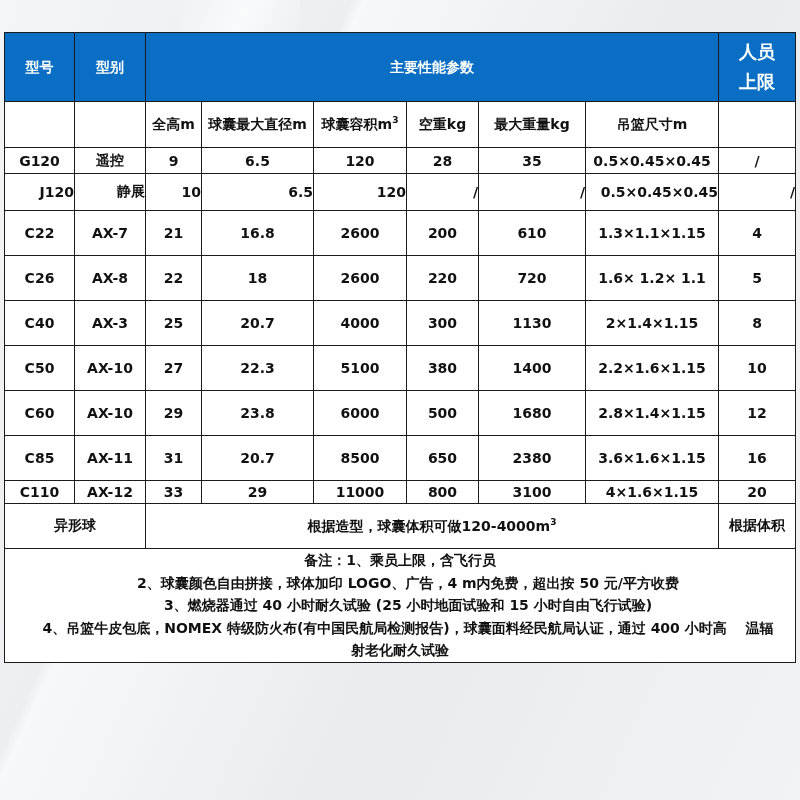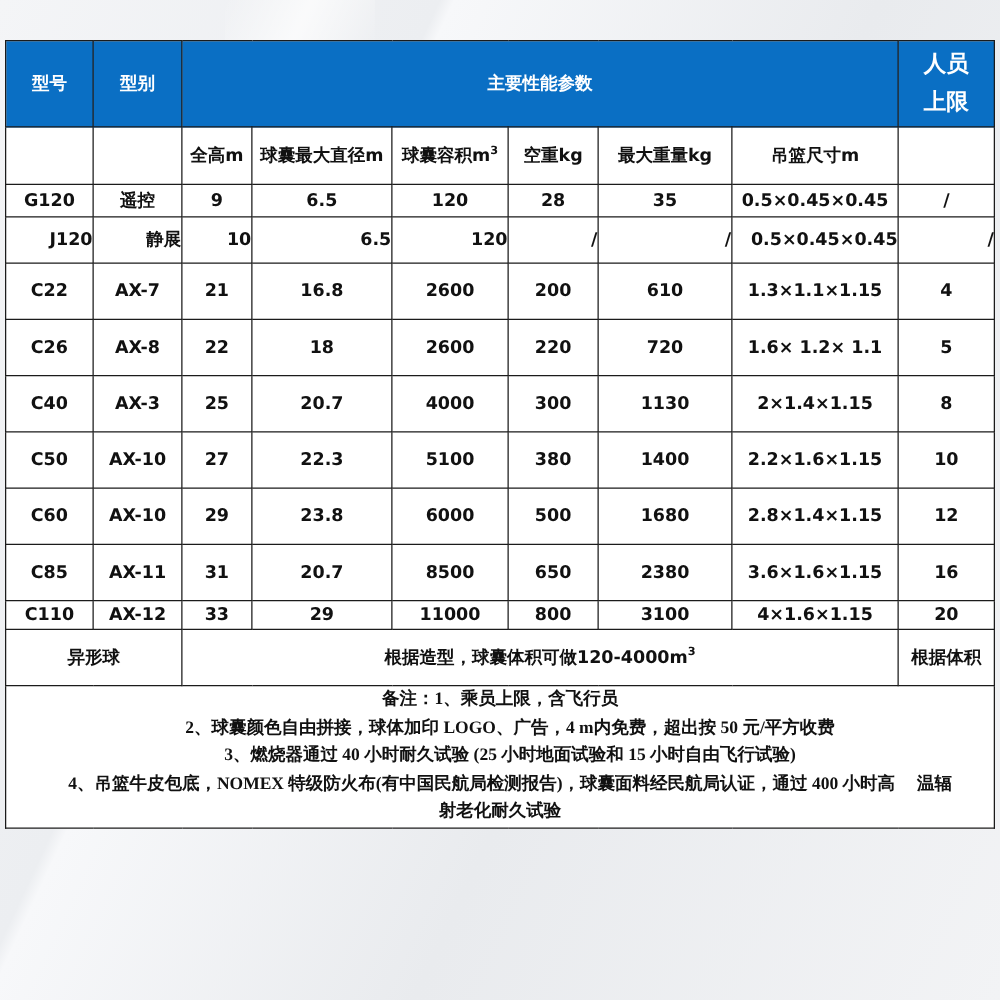--- a/index.html
+++ b/index.html
@@ -36,21 +36,21 @@
   .row td { height: 44px; }
   .row.short td { height: 25px; }
   .row.mid td { height: 36px; text-align: right; }
   .row.last td { height: 22px; margin-left: 48px; }
   .irregular td { height: 44px; font-weight: 500; margin-left: 17px; }
   .notes td {
     text-align: left; vertical-align: top;
     font-size: 13px; font-weight: 500; line-height: 22.5px;
     padding: 4px 2px 8px 2px;
   }
-  .note-line { display: block; font-family: Liberation Serif, serif; }
+  .note-line { display: block; }
   .indent { padding-left: 16px; }
   sup { font-size: 9px; }
 </style>
 </head>
 <body>
 
 <div class="bg-stripe"></div>
 
 <div class="sheet">
 <table class="spec">

